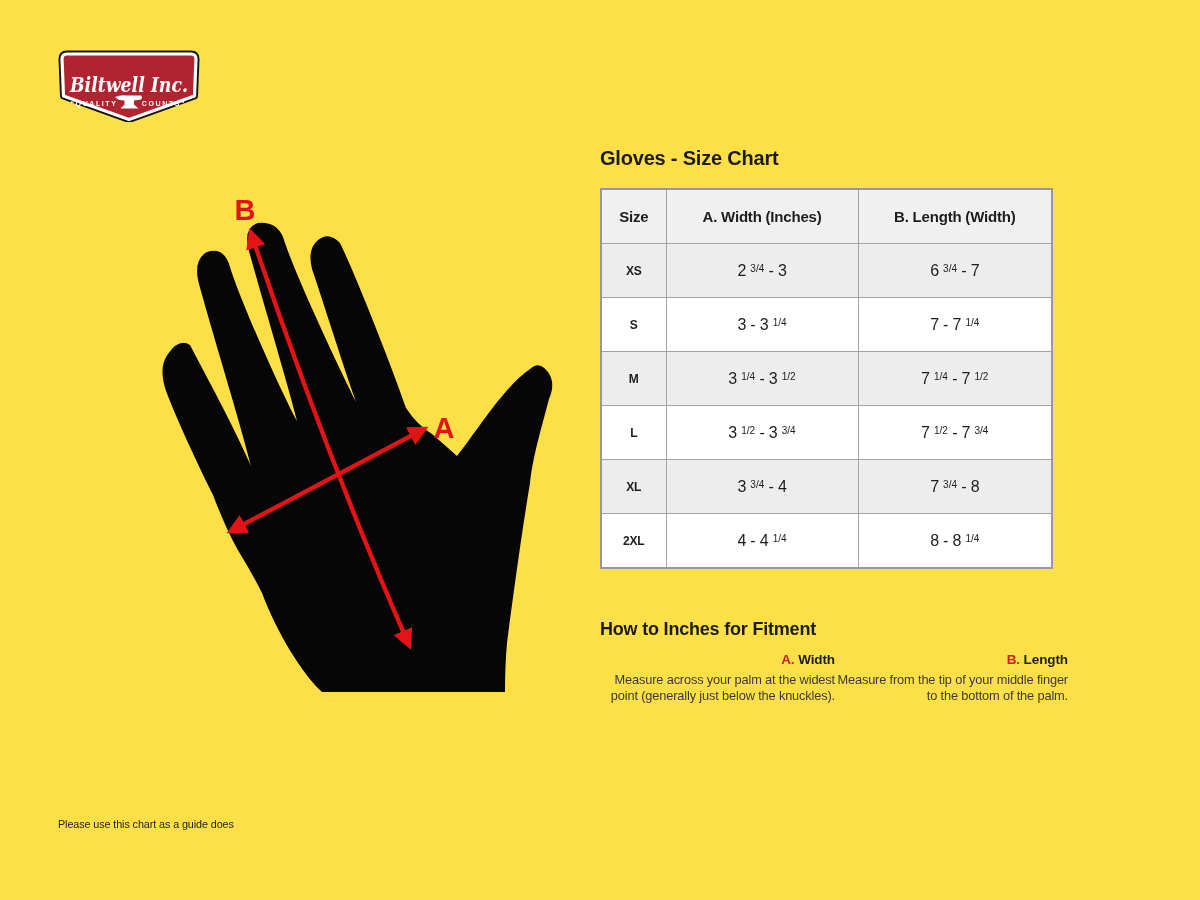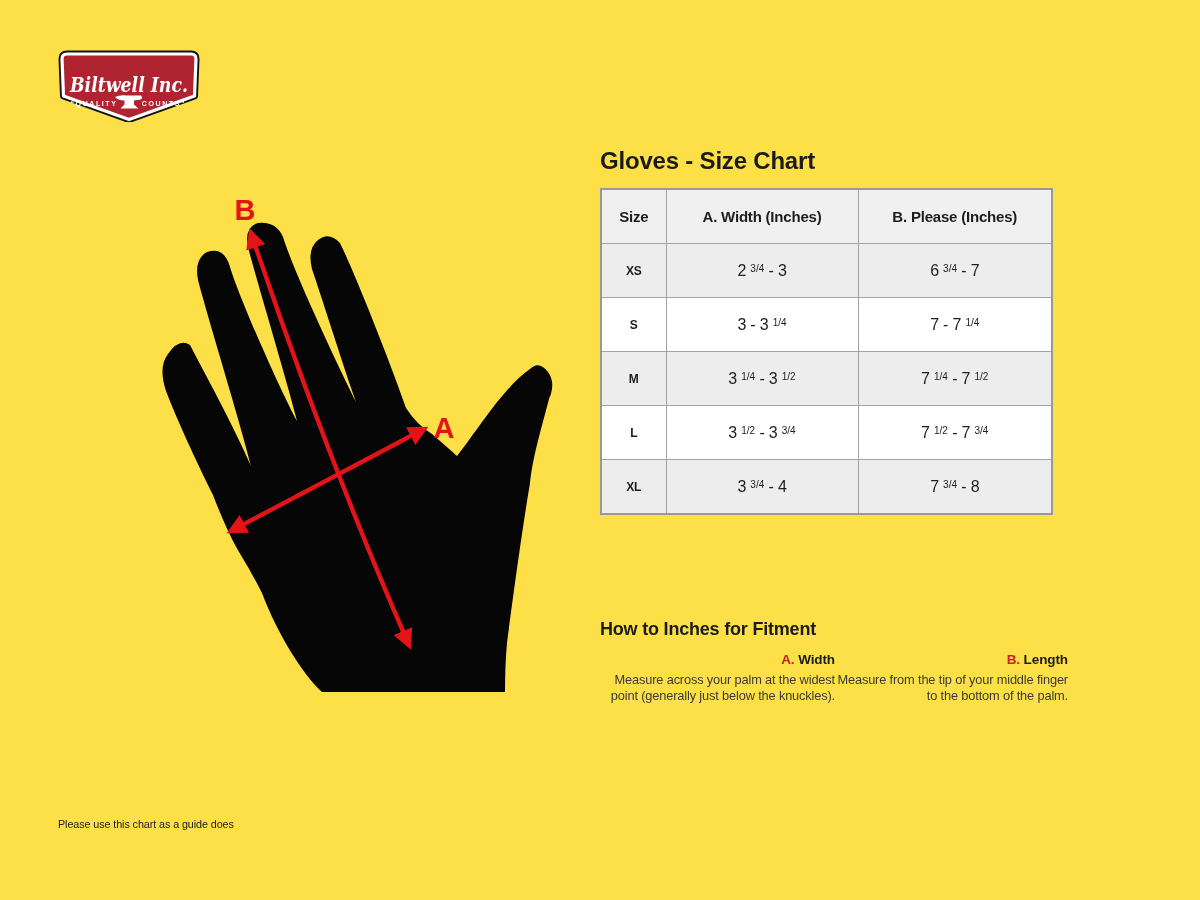--- a/index.html
+++ b/index.html
@@ -6,21 +6,21 @@
   body{font-family:"Liberation Sans",sans-serif;-webkit-font-smoothing:antialiased;}
   #canvas{position:relative;width:1200px;height:900px;background:#fde047;overflow:hidden;}
 
   
   #logo{position:absolute;left:58px;top:50px;width:142px;height:72px;}
 
   
   #hand{position:absolute;left:145px;top:185px;width:430px;height:510px;}
 
   
-  .chart-title{position:absolute;left:600px;top:147px;font-size:24px;font-weight:bold;
+  .chart-title{position:absolute;left:600px;top:147px;font-size:20px;font-weight:bold;
                color:#1b1b1b;letter-spacing:-0.2px;}
   #size-table{position:absolute;left:600px;top:188px;width:451px;border-collapse:collapse;
               table-layout:fixed;border:2px solid #989898;padding-left:48px;}
   #size-table th,#size-table td{border:1.5px solid #a3a3a3;text-align:center;vertical-align:middle;
               height:53px;padding:0;color:#1d1d1d;letter-spacing:-0.2px;}
   #size-table th{font-size:15px;font-weight:bold;background:#f0f0f0;}
   #size-table tbody tr:nth-child(odd) td{background:#ededed;}
   #size-table tbody tr:nth-child(even) td{background:#ffffff;}
   #size-table td{font-size:16px;font-weight:normal;}
   #size-table td.size-cell{font-size:12px;font-weight:bold;}
@@ -101,21 +101,21 @@
   <table id="size-table">
     <colgroup>
         <col style="width:65px">
         <col style="width:192px">
         <col style="width:194px">
       </colgroup>
     <thead>
       <tr>
         <th>Size</th>
         <th>A. Width (Inches)</th>
-        <th>B. Please (Inches)</th>
+        <th>B. Length (Width)</th>
       </tr>
     </thead>
     <tbody>
         <tr>
           <td class="size-cell">XS</td>
           <td>2 <span class="frac">3/4</span> - 3</td>
           <td>6 <span class="frac">3/4</span> - 7</td>
         </tr>
         <tr>
           <td class="size-cell">S</td>
@@ -129,20 +129,25 @@
         </tr>
         <tr>
           <td class="size-cell">L</td>
           <td>3 <span class="frac">1/2</span> - 3 <span class="frac">3/4</span></td>
           <td>7 <span class="frac">1/2</span> - 7 <span class="frac">3/4</span></td>
         </tr>
         <tr>
           <td class="size-cell">XL</td>
           <td>3 <span class="frac">3/4</span> - 4</td>
           <td>7 <span class="frac">3/4</span> - 8</td>
+        </tr>
+        <tr>
+          <td class="size-cell">2XL</td>
+          <td>4 - 4 <span class="frac">1/4</span></td>
+          <td>8 - 8 <span class="frac">1/4</span></td>
         </tr>
       </tbody>
   </table>
 
   <div class="measure-title">How to Inches for Fitment</div>
 
   <div class="measure-col" id="measure-col-a">
     <div class="measure-label">
       <span class="measure-key">A.</span>
       <span>Width</span>

